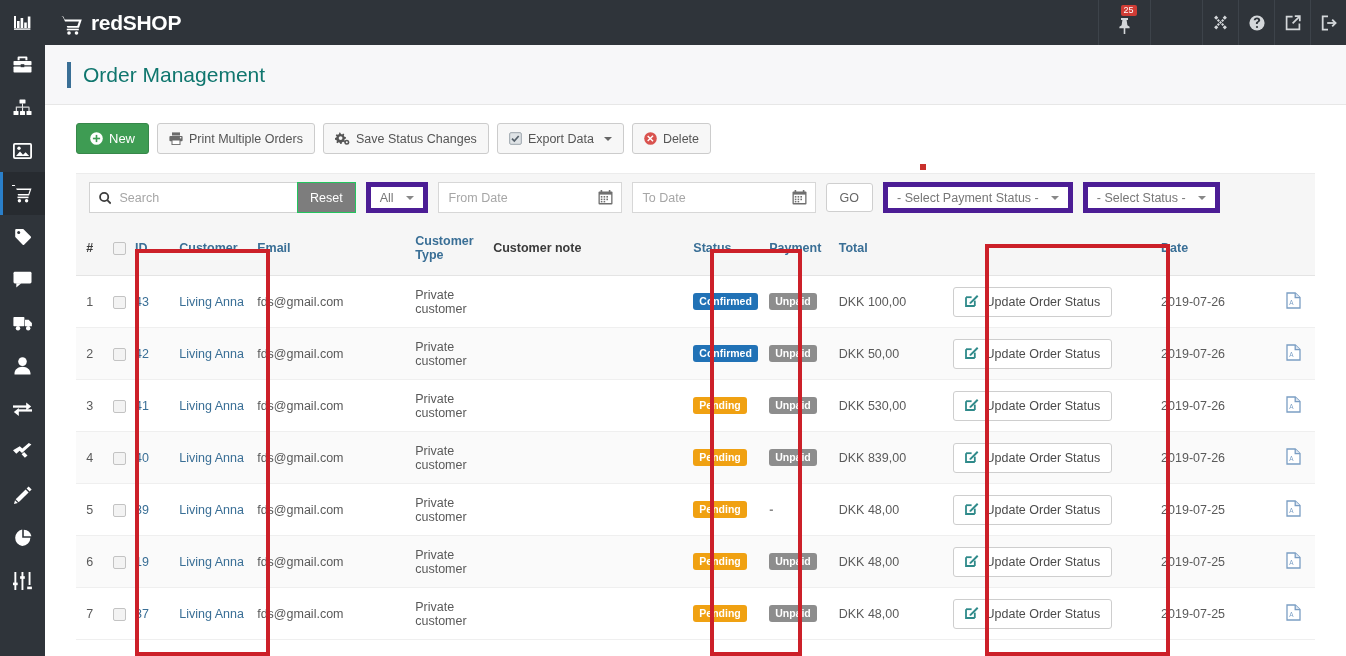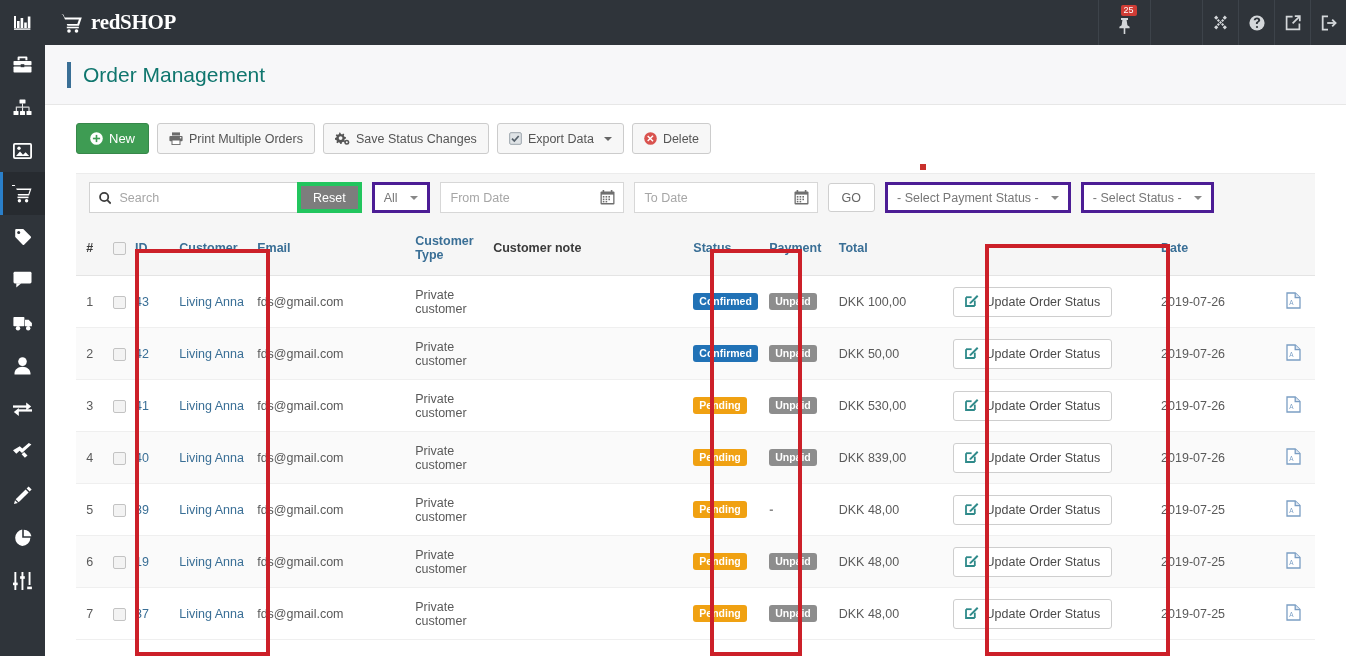--- a/index.html
+++ b/index.html
@@ -31,26 +31,25 @@
   }
 
   
   .topbar {
     position: absolute; left: 45px; top: 0;
     width: 1301px; height: 45px;
     background: #2f343a;
     display: flex; align-items: center;
   }
   .brand {
-    display: flex; align-items: center; gap: 7px;
+    display: flex; align-items: flex-end; gap: 7px;
     padding-left: 15px;
     color: #ffffff;
     font-size: 21px; font-weight: bold;
     letter-spacing: -0.3px;
-    font-family: Liberation Serif, serif;
   }
   .brand .logo-text { font-size: 21px; }
   .topbar-spacer { flex: 1; }
   .tb-cell {
     width: 36px; height: 45px;
     display: flex; align-items: center; justify-content: center;
     color: #d4d7da;
     border-left: 1px solid #3d434a;
     position: relative;
   }
@@ -133,28 +132,28 @@
   }
   .search-box input {
     border: none; outline: none; width: 100%;
     font-size: 12.5px; color: #737373;
     font-family: "Liberation Sans", sans-serif;
     background: transparent;
   }
   .search-box input::placeholder { color: #a6a6a6; }
   .reset-btn {
     background: #7d7d7d; color: #fff;
-    border: 4px solid #22c55e;
+    border: 1px solid #22c55e;
     height: 31px; padding: 0 12px;
     font-size: 12.5px; cursor: pointer;
     display: flex; align-items: center;
   }
   .select-box {
     height: 31px; background: #fff;
-    border: 3px solid #4c1d95;
+    border: 5px solid #4c1d95;
     display: flex; align-items: center; justify-content: space-between;
     padding: 8px 9px; gap: 12px;
     font-size: 12.5px; color: #777;
     cursor: pointer; white-space: nowrap;
   }
   .select-box .caret { border-top-color: #888; margin-left: 0; }
   .date-box {
     width: 184px; height: 31px;
     background: #fff; border: 1px solid #d7d7d7;
     display: flex; align-items: center; justify-content: space-between;

